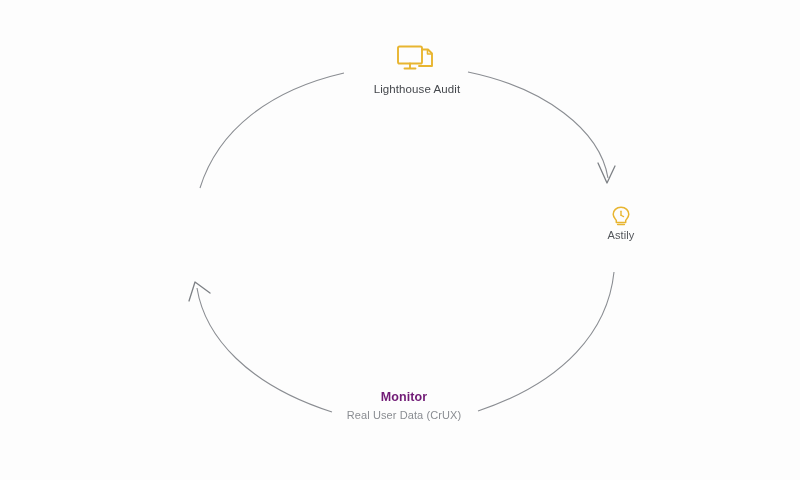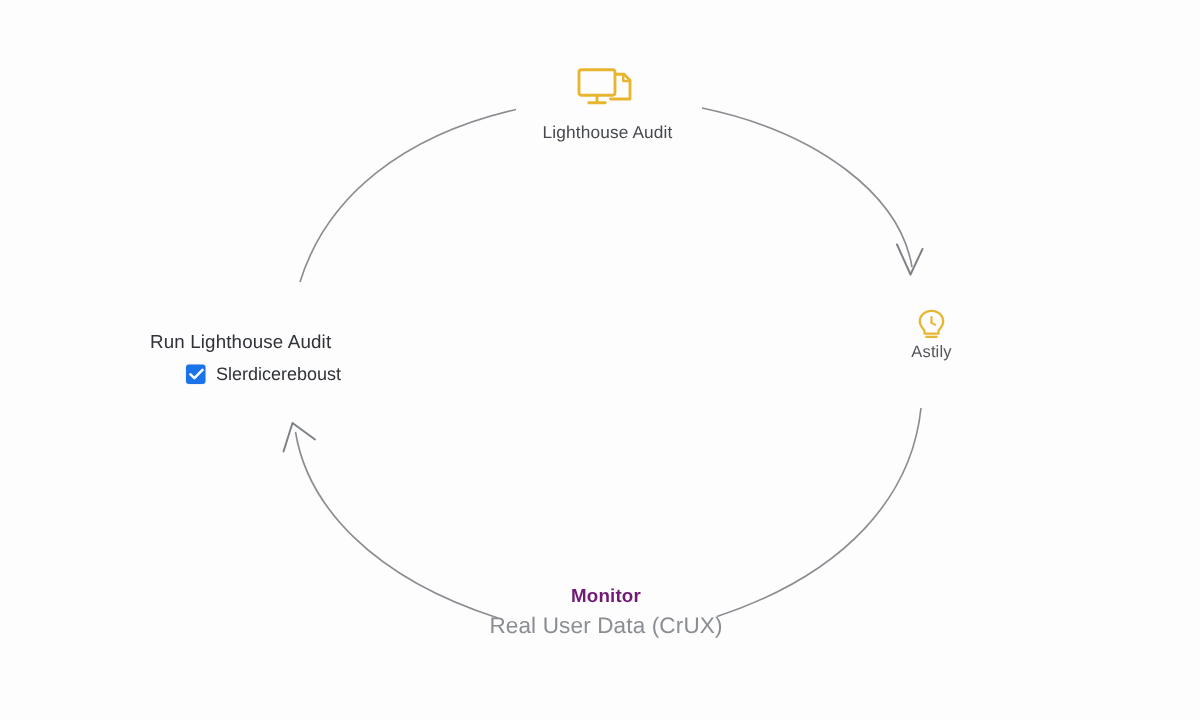--- a/index.html
+++ b/index.html
@@ -28,21 +28,21 @@
     width: 800px;
     height: 480px;
   }
 
   
   .node {
     position: absolute;
     text-align: center;
   }
   #node-lighthouse {
-    left: 330px;
+    left: 342px;
     top: 44px;
     width: 150px;
   }
   .icon-gold svg { display: block; margin: 0 auto; }
   .node-label {
     font-size: 11.5px;
     color: #45484d;
     letter-spacing: 0.1px;
     white-space: nowrap;
   }
@@ -68,21 +68,21 @@
   }
   #monitor-title {
     font-size: 12.5px;
     color: #701a75;
     font-weight: 600;
     letter-spacing: 0.1px;
     white-space: nowrap;
   }
   #monitor-sub {
     margin-top: 5px;
-    font-size: 15px;
+    font-size: 11px;
     color: #8a8d92;
     letter-spacing: 0.1px;
     white-space: nowrap;
   }
 
   
   #node-run {
     left: 100px;
     top: 220px;
     width: 200px;
@@ -168,25 +168,14 @@
       </svg>
     </span>
     <div class="node-label" id="astily-label">Astily</div>
   </div>
 
   <div class="node" id="node-monitor">
     <div id="monitor-title">Monitor</div>
     <div id="monitor-sub">Real User Data (CrUX)</div>
   </div>
 
-  <div class="node" id="node-run">
-    <div id="run-title">Run Lighthouse Audit</div>
-    <div class="check-row">
-      <span class="checkbox">
-        <svg width="10" height="9" viewBox="0 0 10 9">
-          <path d="M1 4.6 L3.6 7.1 L9 1.6" fill="none" stroke="#ffffff" stroke-width="1.7" stroke-linecap="round" stroke-linejoin="round"></path>
-        </svg>
-      </span>
-      <span id="check-label">Slerdicereboust</span>
-    </div>
-  </div>
 
 </div>
 
 </body></html>

